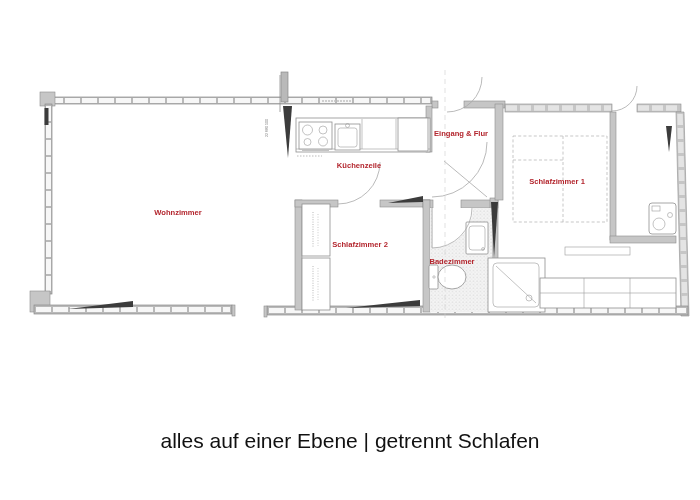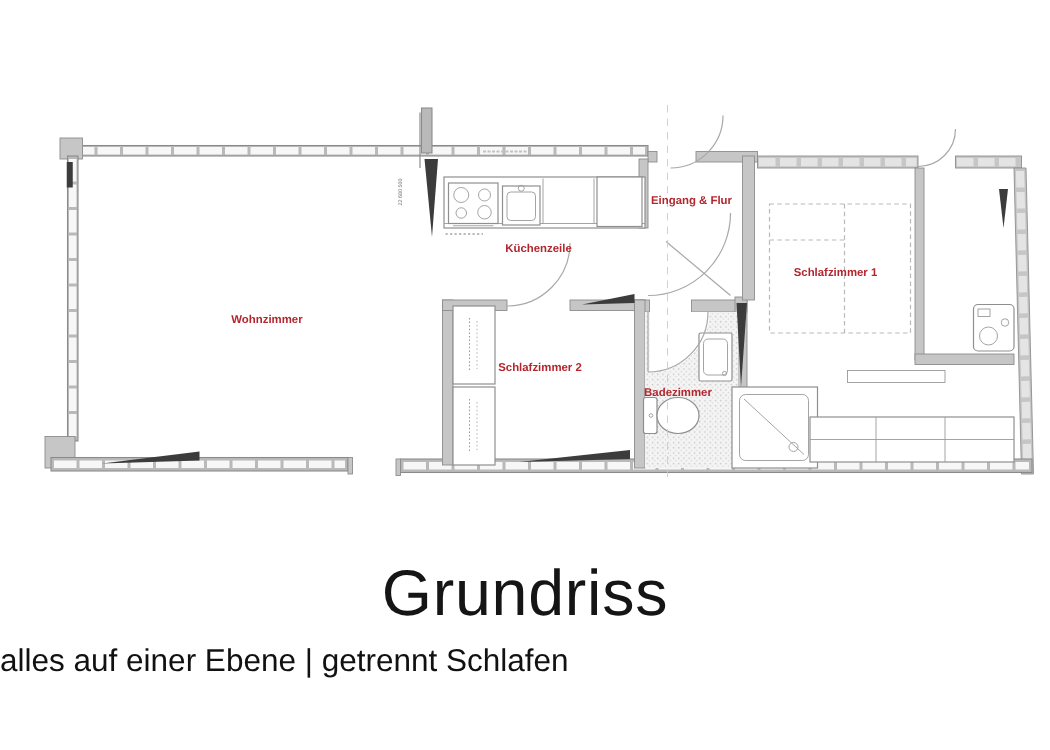--- a/index.html
+++ b/index.html
@@ -17,21 +17,21 @@
   .dark{fill:#3c3c3c;stroke:none;}
   .arc{fill:none;stroke:#a8a8a8;stroke-width:0.8;}
   .dash{fill:none;stroke:#b9b9b9;stroke-width:0.8;stroke-dasharray:3 2.2;}
   .refdash{fill:none;stroke:#cccccc;stroke-width:0.6;stroke-dasharray:5 4;}
   .roomlabel{font-family:"Liberation Sans",sans-serif;font-size:7.6px;font-weight:600;
              text-anchor:middle;}
   .dimtext{font-family:"Liberation Sans",sans-serif;font-size:3.6px;fill:#777777;
            text-anchor:middle;}
   .caption-title{position:absolute;left:0;top:372px;width:700px;text-align:center;
            font-size:43px;font-weight:500;color:#151515;letter-spacing:0.5px;}
-  .caption-sub{position:absolute;left:0;top:429px;width:700px;
+  .caption-sub{position:absolute;left:0;top:429px;width:700px;text-align:center;
            font-size:21px;font-weight:400;color:#111111;}
 </style>
 </head>
 <body>
 
 <div class="page">
 
   <div class="plan-wrap">
   <svg width="700" height="345" viewBox="0 0 700 345">
     <defs>
@@ -201,15 +201,14 @@
       <text class="roomlabel" x="178" y="215" fill="#b3262e">Wohnzimmer</text>
       <text class="roomlabel" x="359" y="168" fill="#b3262e">Küchenzeile</text>
       <text class="roomlabel" x="461" y="136" fill="#b3262e">Eingang &amp; Flur</text>
       <text class="roomlabel" x="557" y="184" fill="#b3262e">Schlafzimmer 1</text>
       <text class="roomlabel" x="360" y="247" fill="#b3262e">Schlafzimmer 2</text>
       <text class="roomlabel" x="452" y="264" fill="#b3262e">Badezimmer</text>
     </g>
   </svg>
   </div>
 
-  <div class="caption-title">Grundriss</div>
   <div class="caption-sub">alles auf einer Ebene | getrennt Schlafen</div>
 </div>
 
 </body></html>

